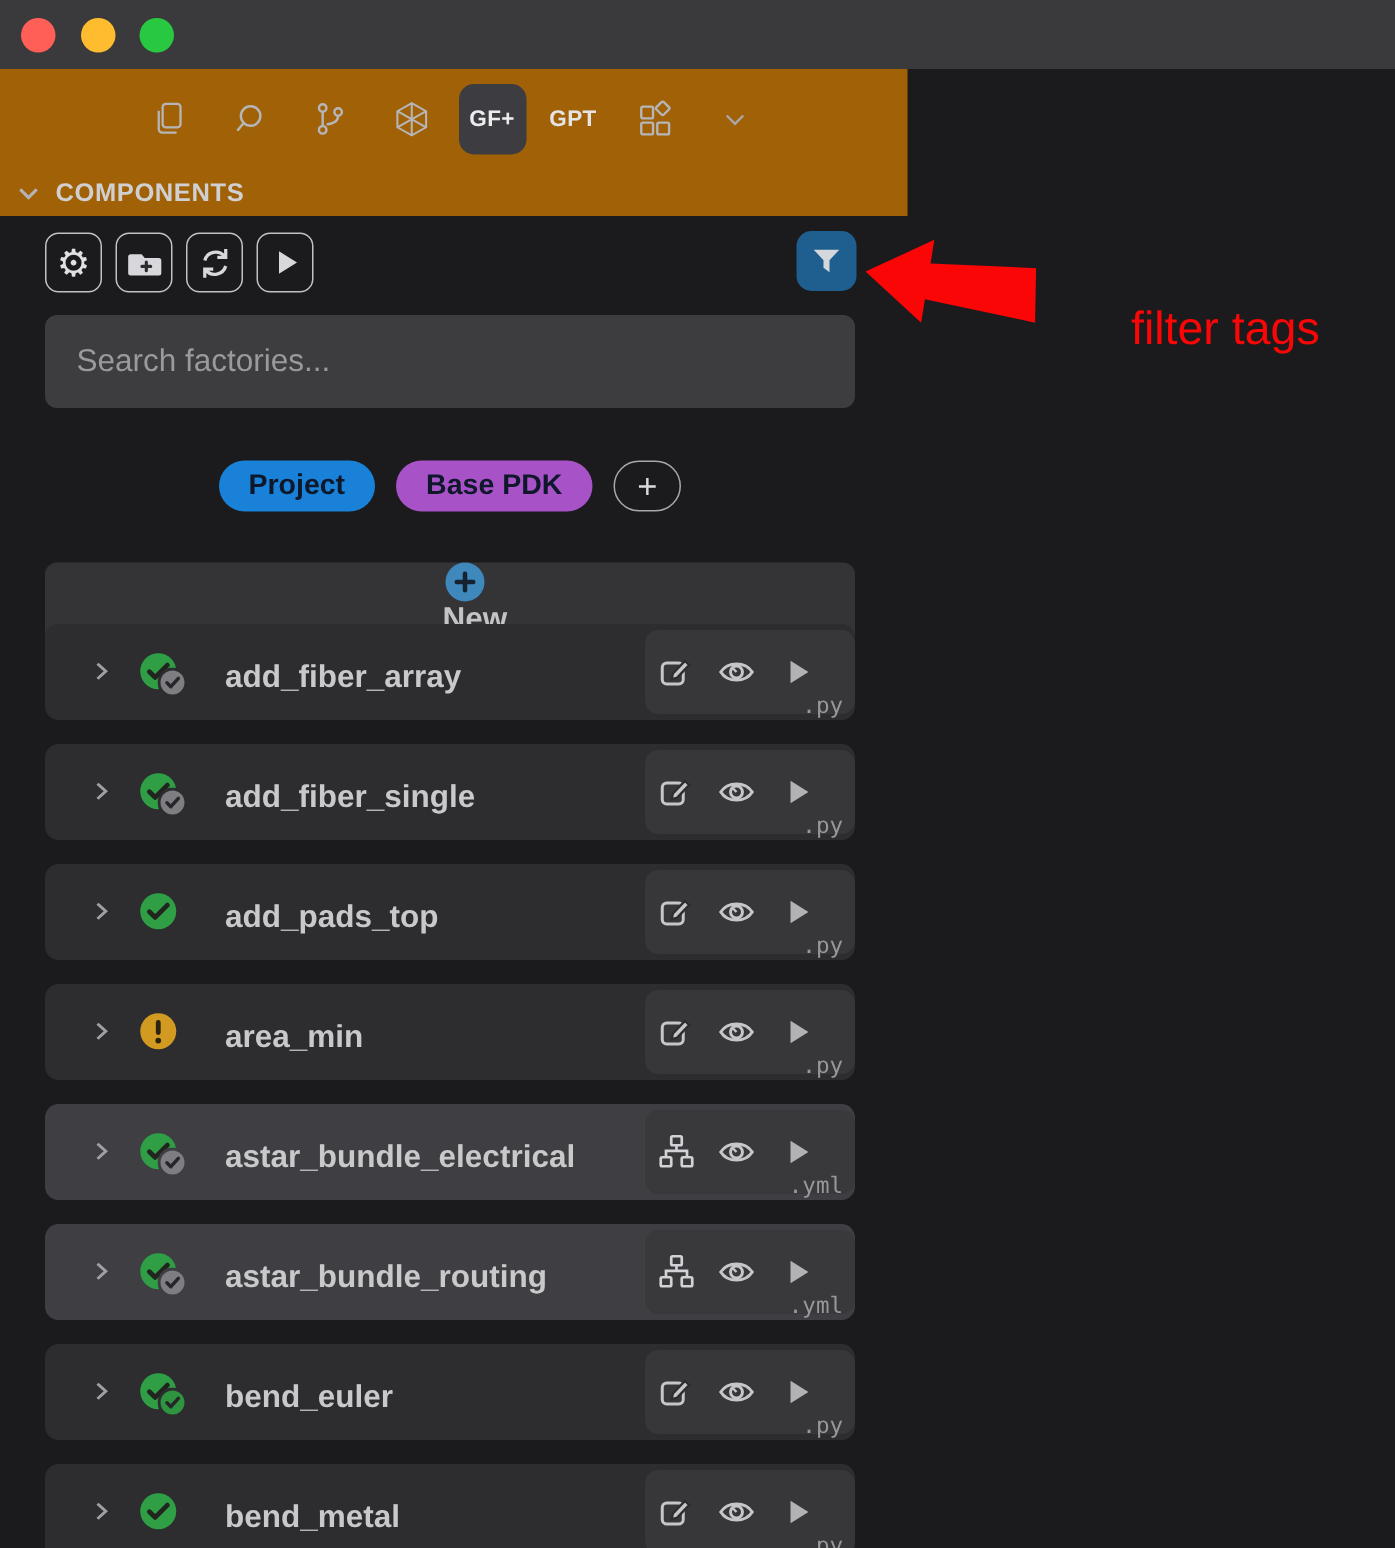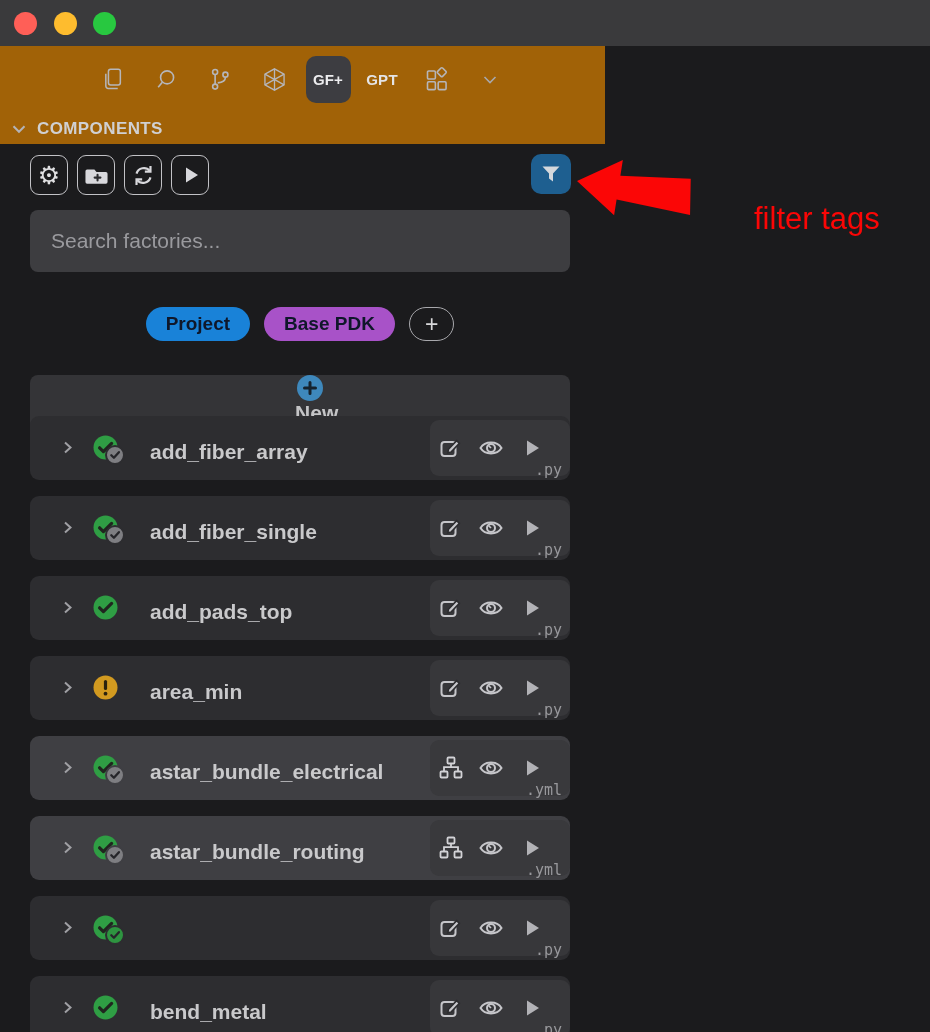--- a/index.html
+++ b/index.html
@@ -415,20 +415,21 @@
   </svg></span>
     <span class="status-wrap">
   <svg width="27" height="27" viewBox="0 0 27 27">
     <circle cx="13.5" cy="13.5" r="12" fill="#2f9e44"></circle>
     <path d="M7.6 13.8 l3.8 3.8 L19.6 9.4" stroke="#20261f" stroke-width="3.2" fill="none" stroke-linecap="round" stroke-linejoin="round"></path>
   </svg>
   <svg class="status-badge" width="20" height="20" viewBox="0 0 20 20">
     <circle cx="10" cy="10" r="9" fill="#2e9440" stroke="#2d2d30" stroke-width="2"></circle>
     <path d="M6.3 10.2 l2.6 2.6 L13.9 7.2" stroke="#26262a" stroke-width="2.3" fill="none" stroke-linecap="round" stroke-linejoin="round"></path>
   </svg></span>
+    <span class="row-name">bend_euler</span>
     <span class="icon-group">
       <span class="action a0">
   <svg width="28" height="28" viewBox="0 0 28 28">
     <rect x="4.5" y="8" width="14" height="14" rx="3" fill="none" stroke="#c6c6ca" stroke-width="2"></rect>
     <path d="M11.5 15.2 L19.6 6.6 L22.4 9.3 L14.3 17.9 L10.8 18.8 Z" fill="#c6c6ca" stroke="#2d2d30" stroke-width="1.6"></path>
   </svg>
         </span>
       <span class="action a1">
   <svg width="28" height="28" viewBox="0 0 28 28" fill="none">
     <path d="M3.5 14 C8 6.8 20 6.8 24.5 14 C20 21.2 8 21.2 3.5 14 Z" stroke="#c6c6ca" stroke-width="2"></path>

